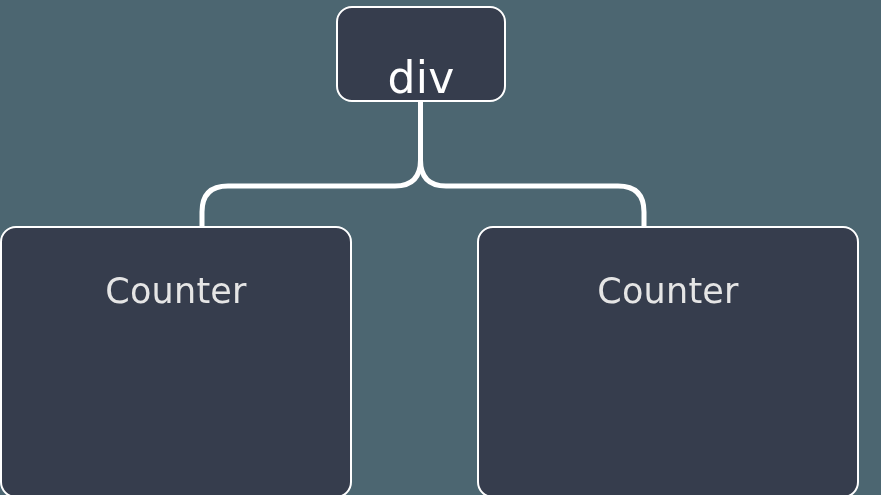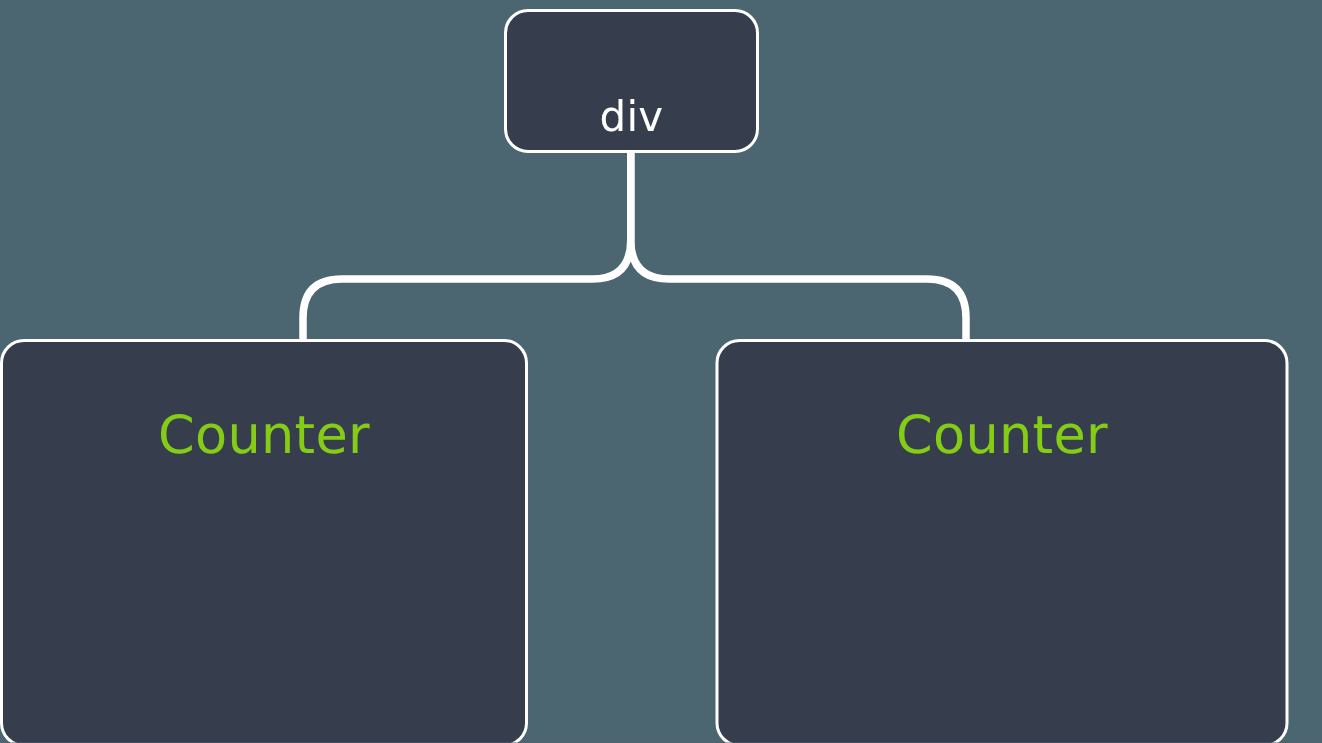--- a/index.html
+++ b/index.html
@@ -45,21 +45,21 @@
 
   
   #node-div {
     left: 336px;
     top: 6px;
     width: 170px;
     height: 96px;
     justify-content: center;
   }
   #node-div .node-title {
-    font-size: 28px;
+    font-size: 44px;
     color: #ffffff;
     line-height: 1;
     letter-spacing: 0.2px;
     margin-top: 48px;
   }
 
   
   .card {
     top: 226px;
     height: 272px;
@@ -68,21 +68,21 @@
   #node-counter-left {
     left: 0px;
     width: 352px;
   }
   #node-counter-right {
     left: 477px;
     width: 382px;
   }
   .card .node-title {
     font-size: 35px;
-    color: #84cc16;
+    color: #e5e5e5;
     line-height: 1;
     letter-spacing: 0.2px;
   }
 </style>
 </head>
 <body>
 
 <div id="stage">
 
   <svg id="connectors" viewBox="0 0 881 495" width="881" height="495" aria-hidden="true">

